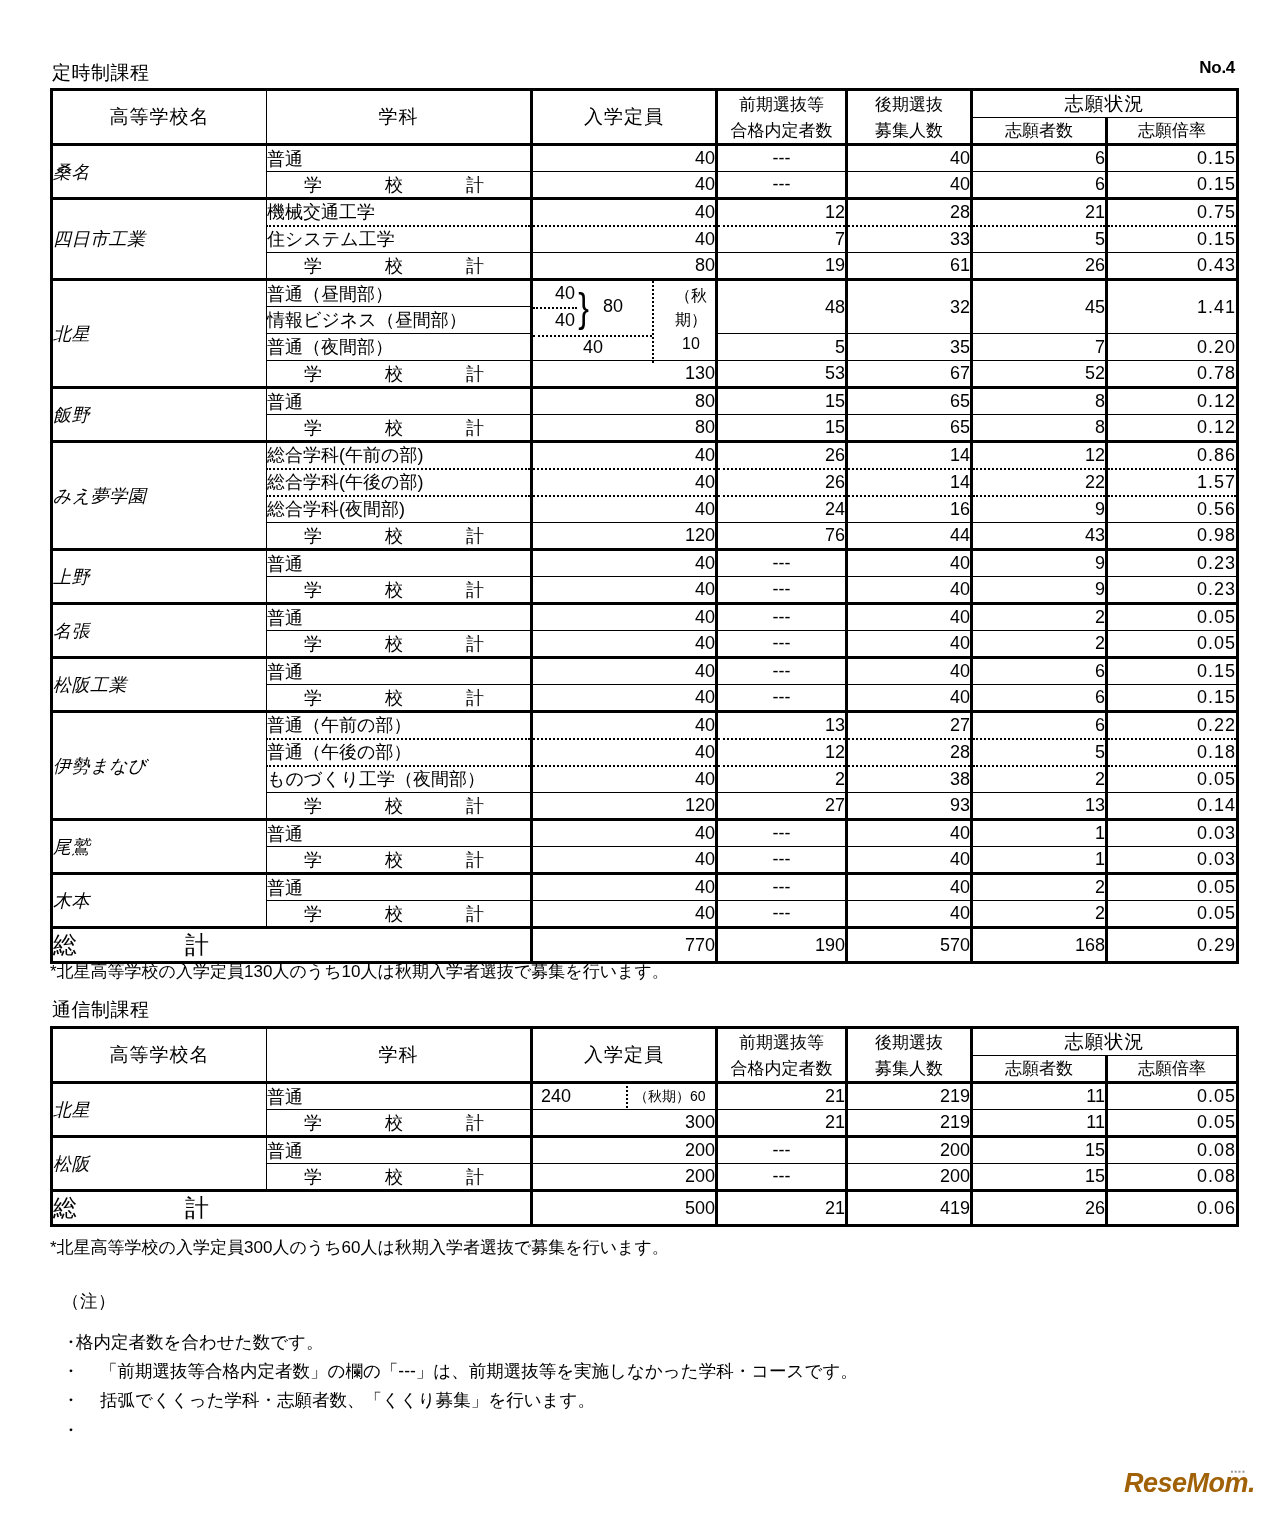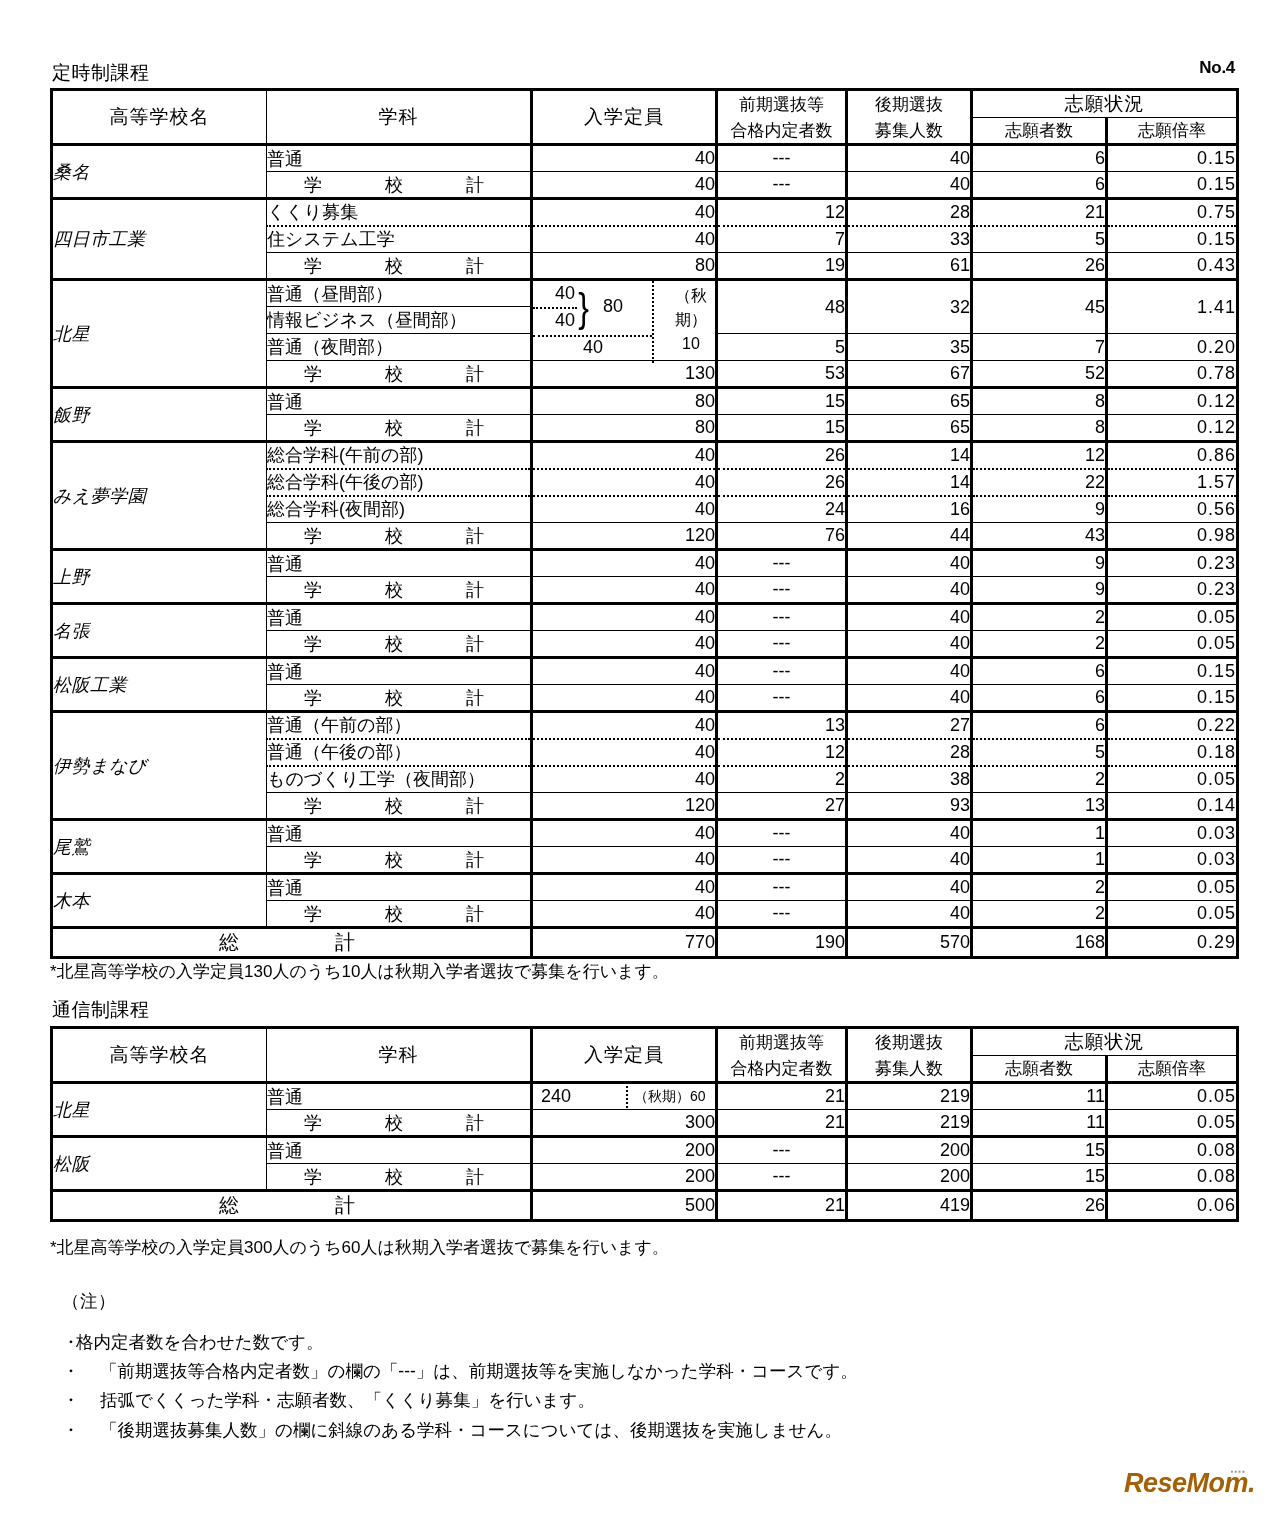--- a/index.html
+++ b/index.html
@@ -122,22 +122,22 @@
     text-align: right;
     padding-right: 10px;
     font-size: 18px;
     letter-spacing: 1px;
     font-variant-numeric: tabular-nums;
   }
 
   
   .row-grand td { height: 29px; }
   .c-grand-label {
-    text-align: center;
-    font-size: 20px;
+    text-align: left;
+    font-size: 24px;
     letter-spacing: 9px;
     padding-left: 9px;
   }
 
   
   .cap-brace {
     position: relative;
     padding: 0;
     overflow: visible;
   }
@@ -340,21 +340,21 @@
         <tr>
           <td class="c-total-label br-thick bb-thick">学　　校　　計</td>
           <td class="c-num br-thick bb-thick">40</td>
           <td class="c-dash br-thick bb-thick">---</td>
           <td class="c-num br-thick bb-thick">40</td>
           <td class="c-num br-thick bb-thick">6</td>
           <td class="c-ratio br-thick bb-thick">0.15</td>
         </tr>
         <tr>
           <td class="c-school bl-thick bb-thick bt-thick" rowspan="3">四日市工業</td>
-          <td class="c-dept br-thick bt-thick bb-dot">くくり募集</td>
+          <td class="c-dept br-thick bt-thick bb-dot">機械交通工学</td>
           <td class="c-num br-thick bt-thick bb-dot">40</td>
           <td class="c-num br-thick bt-thick bb-dot">12</td>
           <td class="c-num br-thick bt-thick bb-dot">28</td>
           <td class="c-num br-thick bt-thick bb-dot">21</td>
           <td class="c-ratio br-thick bt-thick bb-dot">0.75</td>
         </tr>
         <tr>
           <td class="c-dept br-thick">住システム工学</td>
           <td class="c-num br-thick">40</td>
           <td class="c-num br-thick">7</td>
@@ -669,21 +669,21 @@
   </table>
 
   <div class="footnote" id="fn-tsushin">*北星高等学校の入学定員300人のうち60人は秋期入学者選抜で募集を行います。</div>
 
   <div id="notes">
     <div class="notes-title">（注）</div>
     <ul id="notes-list">
         <li><span class="bullet">・</span><span class="l2">格内定者数を合わせた数です。</span></li>
         <li><span class="bullet">・</span><span>「前期選抜等合格内定者数」の欄の「---」は、前期選抜等を実施しなかった学科・コースです。</span></li>
         <li><span class="bullet">・</span><span>括弧でくくった学科・志願者数、「くくり募集」を行います。</span></li>
-        <li><span class="bullet">・</span><span>「後期選抜募集人数」の欄に斜線のある学科・コースについては、後期選抜を実施しません。</span></li>
+        <li><span class="bullet">・</span></li>
       </ul>
   </div>
 
   <div id="logo">
     <div class="logo-dots">▪▪▪▪</div>
     <div class="logo-text">ReseMom.</div>
   </div>
 
 </div>
 

